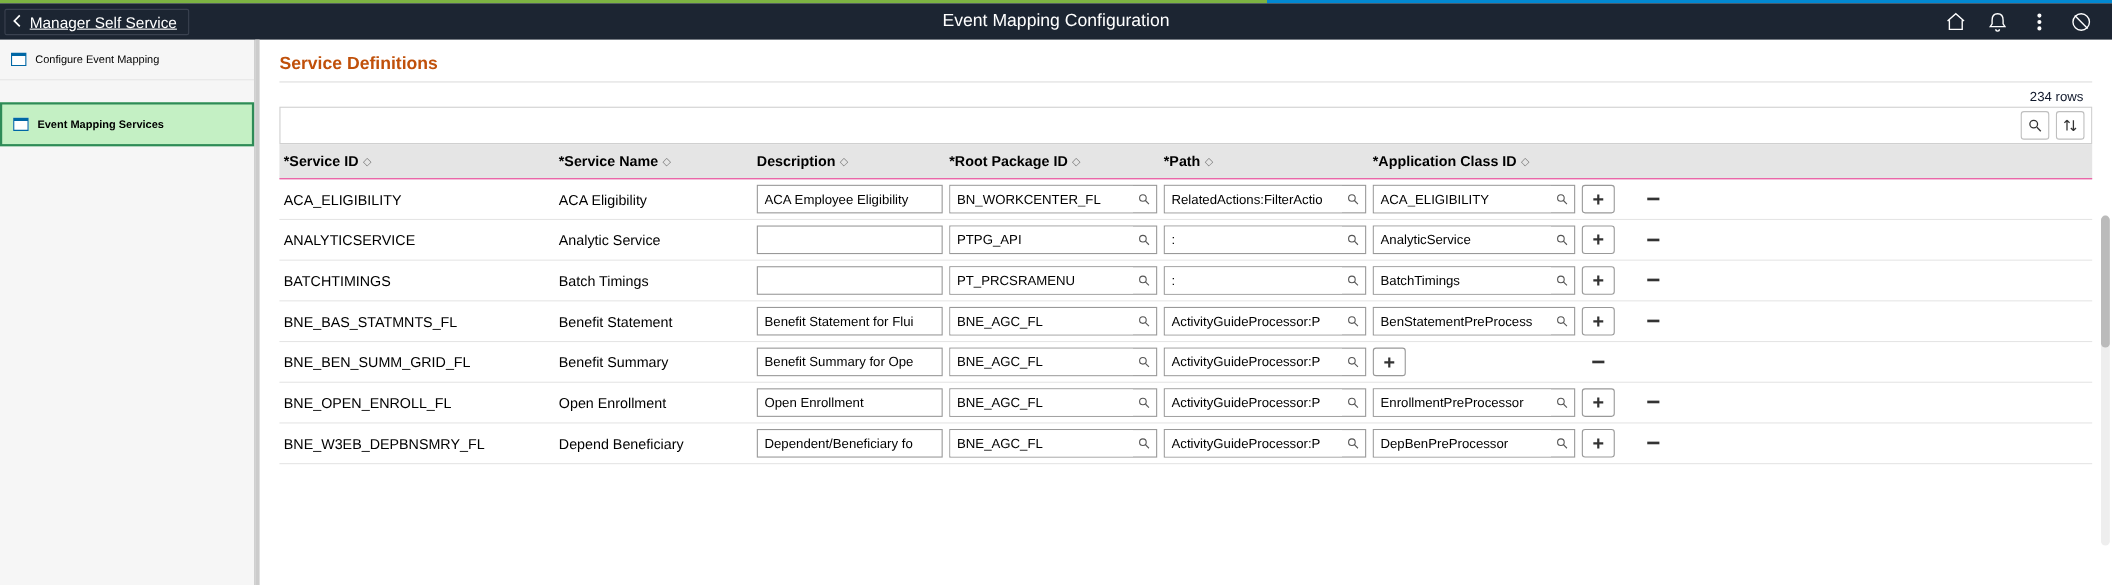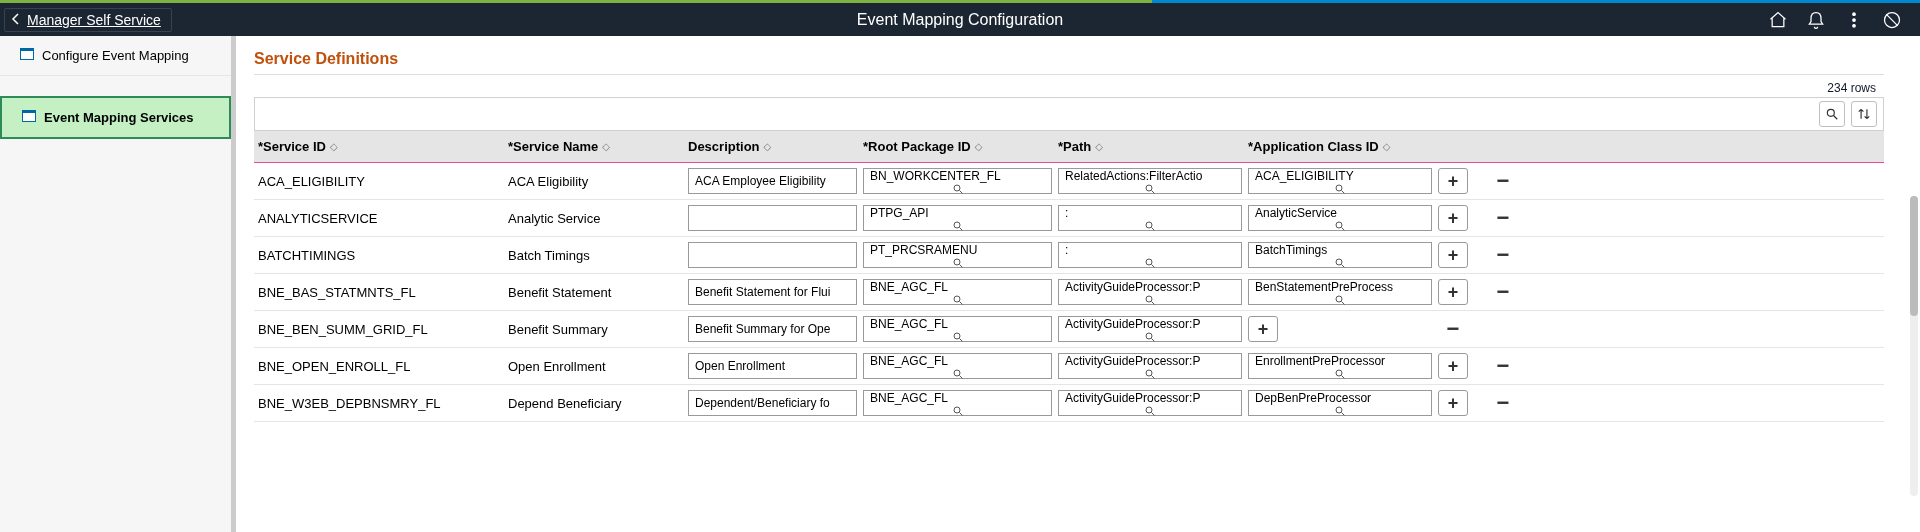--- a/index.html
+++ b/index.html
@@ -52,44 +52,44 @@
 
   
   .sidebar {
     width: 232px;
     border-right: 1px solid #ccc;
     background: #f6f6f6;
     flex-shrink: 0;
   }
   .sidebar-item {
     display: flex;
-    align-items: flex-start;
+    align-items: center;
     gap: 8px;
-    padding: 12px 20px;
-    font-size: 13px;
+    padding: 12px 10px;
+    font-size: 10px;
     cursor: pointer;
     border-bottom: 1px solid #e5e5e5;
   }
   .sidebar-item.active {
     background: #c4f0c4;
     border: 2px solid #2e8b57;
     font-weight: bold;
     margin-top: 20px;
   }
   .sidebar-item .sicon {
     width: 14px; height: 12px;
     border: 1.5px solid #0067a5;
     border-top: 3px solid #0067a5;
     background: #fff;
   }
 
   
   .content {
     flex: 1;
-    padding: 14px 36px 0 18px;
+    padding: 14px 18px 0 18px;
     position: relative;
     border-left: 4px solid #ccc;
     overflow: hidden;
   }
   .section-title {
     color: #c0500a;
     font-size: 16px;
     font-weight: bold;
     border-bottom: 1px solid #ddd;
     padding-bottom: 6px;
@@ -147,21 +147,20 @@
     font-size: 13px;
   }
   .grid-row .cell { padding-right: 6px; }
 
   .lookup {
     display: flex;
     align-items: center;
     border: 1px solid #999;
     height: 26px;
     background: #fff;
-    flex-direction: column;
   }
   .lookup input {
     border: none;
     outline: none;
     width: 100%;
     padding: 0 6px;
     font-size: 12px;
     height: 100%;
   }
   .lookup .mag {

